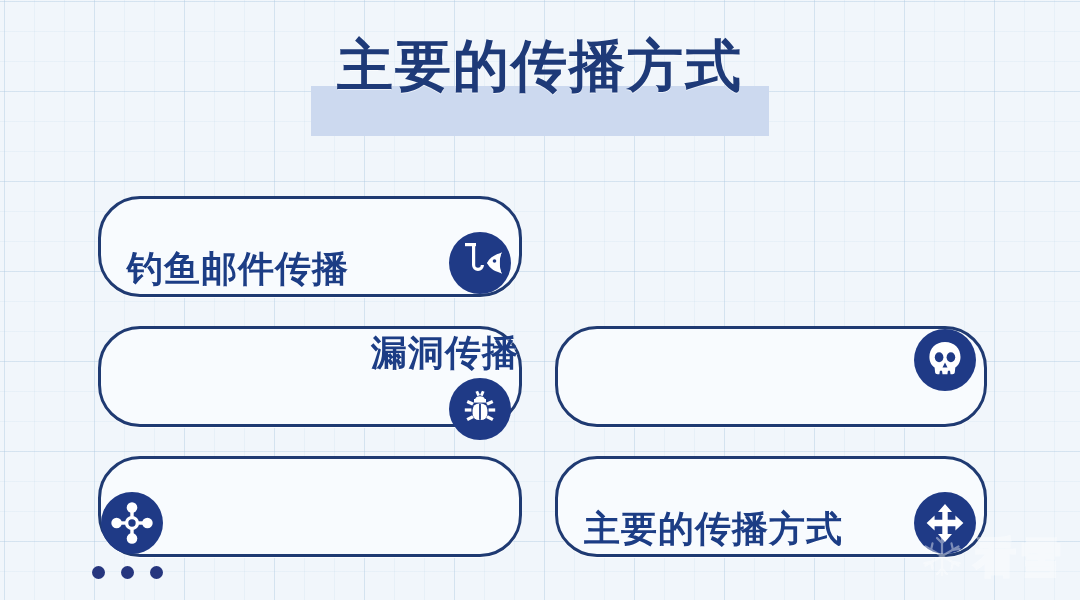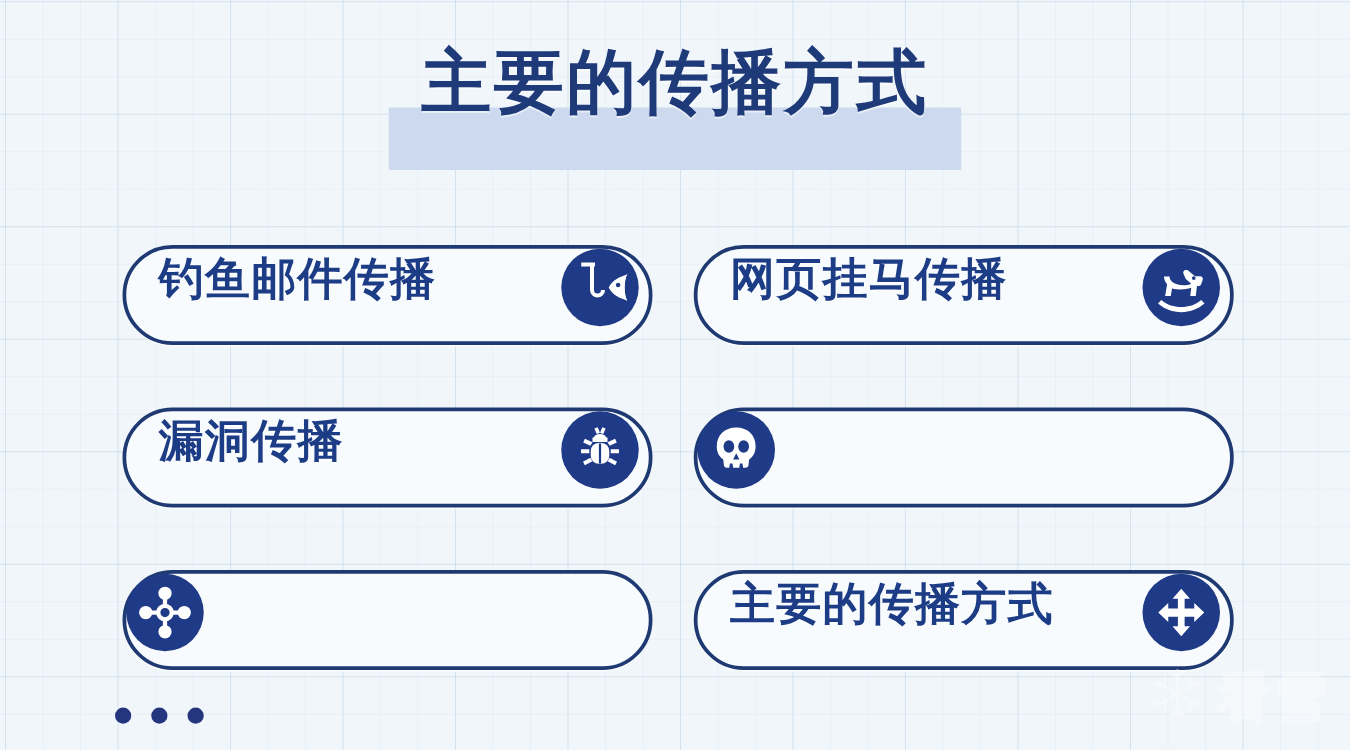--- a/index.html
+++ b/index.html
@@ -64,33 +64,33 @@
   #items {
     position: absolute;
     left: 0;
     top: 196px;
     width: 1080px;
     height: 340px;
   }
   .pill {
     position: absolute;
     box-sizing: border-box;
-    height: 80px;
+    height: 101px;
     border: 3px solid #1f3a72;
     border-radius: 42px;
     background: #f8fbfe;
     box-shadow: 0 1px 0 rgba(255,255,255,0.9);
     display: flex;
-    align-items: flex-start;
+    align-items: flex-end;
     justify-content: space-between;
   }
   .pill.col-left  { left: 98px;  width: 424px; }
   .pill.col-right { left: 555px; width: 432px; }
   .pill.row-0 { top: 0px; }
-  .pill.row-1 { top: 130px; }
+  .pill.row-1 { top: 130px; flex-direction: column; }
   .pill.row-2 { top: 260px; }
 
   .pill-label {
     font-size: 36px;
     font-weight: bold;
     color: #1c3d85;
     letter-spacing: 1px;
     white-space: nowrap;
     padding-left: 26px;
     text-shadow: 0 1px 0 rgba(255,255,255,0.6);
@@ -160,30 +160,20 @@
         <svg width="62" height="62" viewBox="0 0 62 62" aria-hidden="true">
           <path d="M20 13 h3 v20 a6 6 0 0 0 12 0 h-3.2 a2.8 2.8 0 0 1 -5.6 0 V13 z" fill="#ffffff"></path>
           <rect x="16" y="11" width="11" height="3.2" fill="#ffffff"></rect>
           <path d="M38 31 L53 20 C50 25.5 50 36.5 53 42 L38 31 z" fill="#ffffff"></path>
           <path d="M38 31 C41 25 47 22 52.5 21 C50 25.6 50 36.4 52.5 41 C47 40 41 37 38 31 z" fill="#ffffff"></path>
           <circle cx="45.5" cy="29" r="1.8" fill="#1f3a86"></circle>
         </svg>
       </span>
     </div>
 
-    <div class="pill col-right row-0">
-      <span class="pill-label">网页挂马传播</span>
-      <span class="pill-icon">
-        <svg width="62" height="62" viewBox="0 0 62 62" aria-hidden="true">
-          <path d="M36 17 l6 5 h4 c1.6 0 2.6 1.4 2.2 2.8 l-1.2 3.4 c-.4 1.2 -1.2 1.6 -2.2 1.6 h-1.2 l-1 8 h-4.4 l.8 -6.6 c-2.6 .9 -5.6 1.3 -8.8 1.3 -2.4 0 -4.6 -.3 -6.6 -.8 l-1 6.1 h-4.5 l1.6 -9.4 c-1.6 -1.8 -2.5 -3.9 -2.5 -6.2 h4.4 c0 3.9 4.9 7 11 7 2.4 0 4.6 -.5 6.4 -1.3 l-4.4 -3.8 -1.8 -4.1 c-.7 -1.6 .4 -3 1.9 -3 h1.3 z" fill="#ffffff"></path>
-          <circle cx="41" cy="23.4" r="1.5" fill="#1f3a86"></circle>
-          <path d="M15 41 c5 4 10 5.6 16 5.6 6 0 11 -1.6 16 -5.6 l2.6 2.8 c-5.6 4.8 -11.8 6.9 -18.6 6.9 -6.8 0 -13 -2.1 -18.6 -6.9 z" fill="#ffffff"></path>
-        </svg>
-      </span>
-    </div>
 
     <div class="pill col-left row-1">
       <span class="pill-label">漏洞传播</span>
       <span class="pill-icon">
         <svg width="62" height="62" viewBox="0 0 62 62" aria-hidden="true">
           <g fill="#ffffff">
             <path d="M25 21 h12 v3.6 h-12 z"></path>
             <path d="M25.8 21.5 a5.4 4.6 0 0 1 10.4 0 z"></path>
             <rect x="23.6" y="25.4" width="14.8" height="16.6" rx="6.4"></rect>
             <rect x="30.1" y="25.8" width="1.8" height="16" fill="#1f3a86"></rect>

